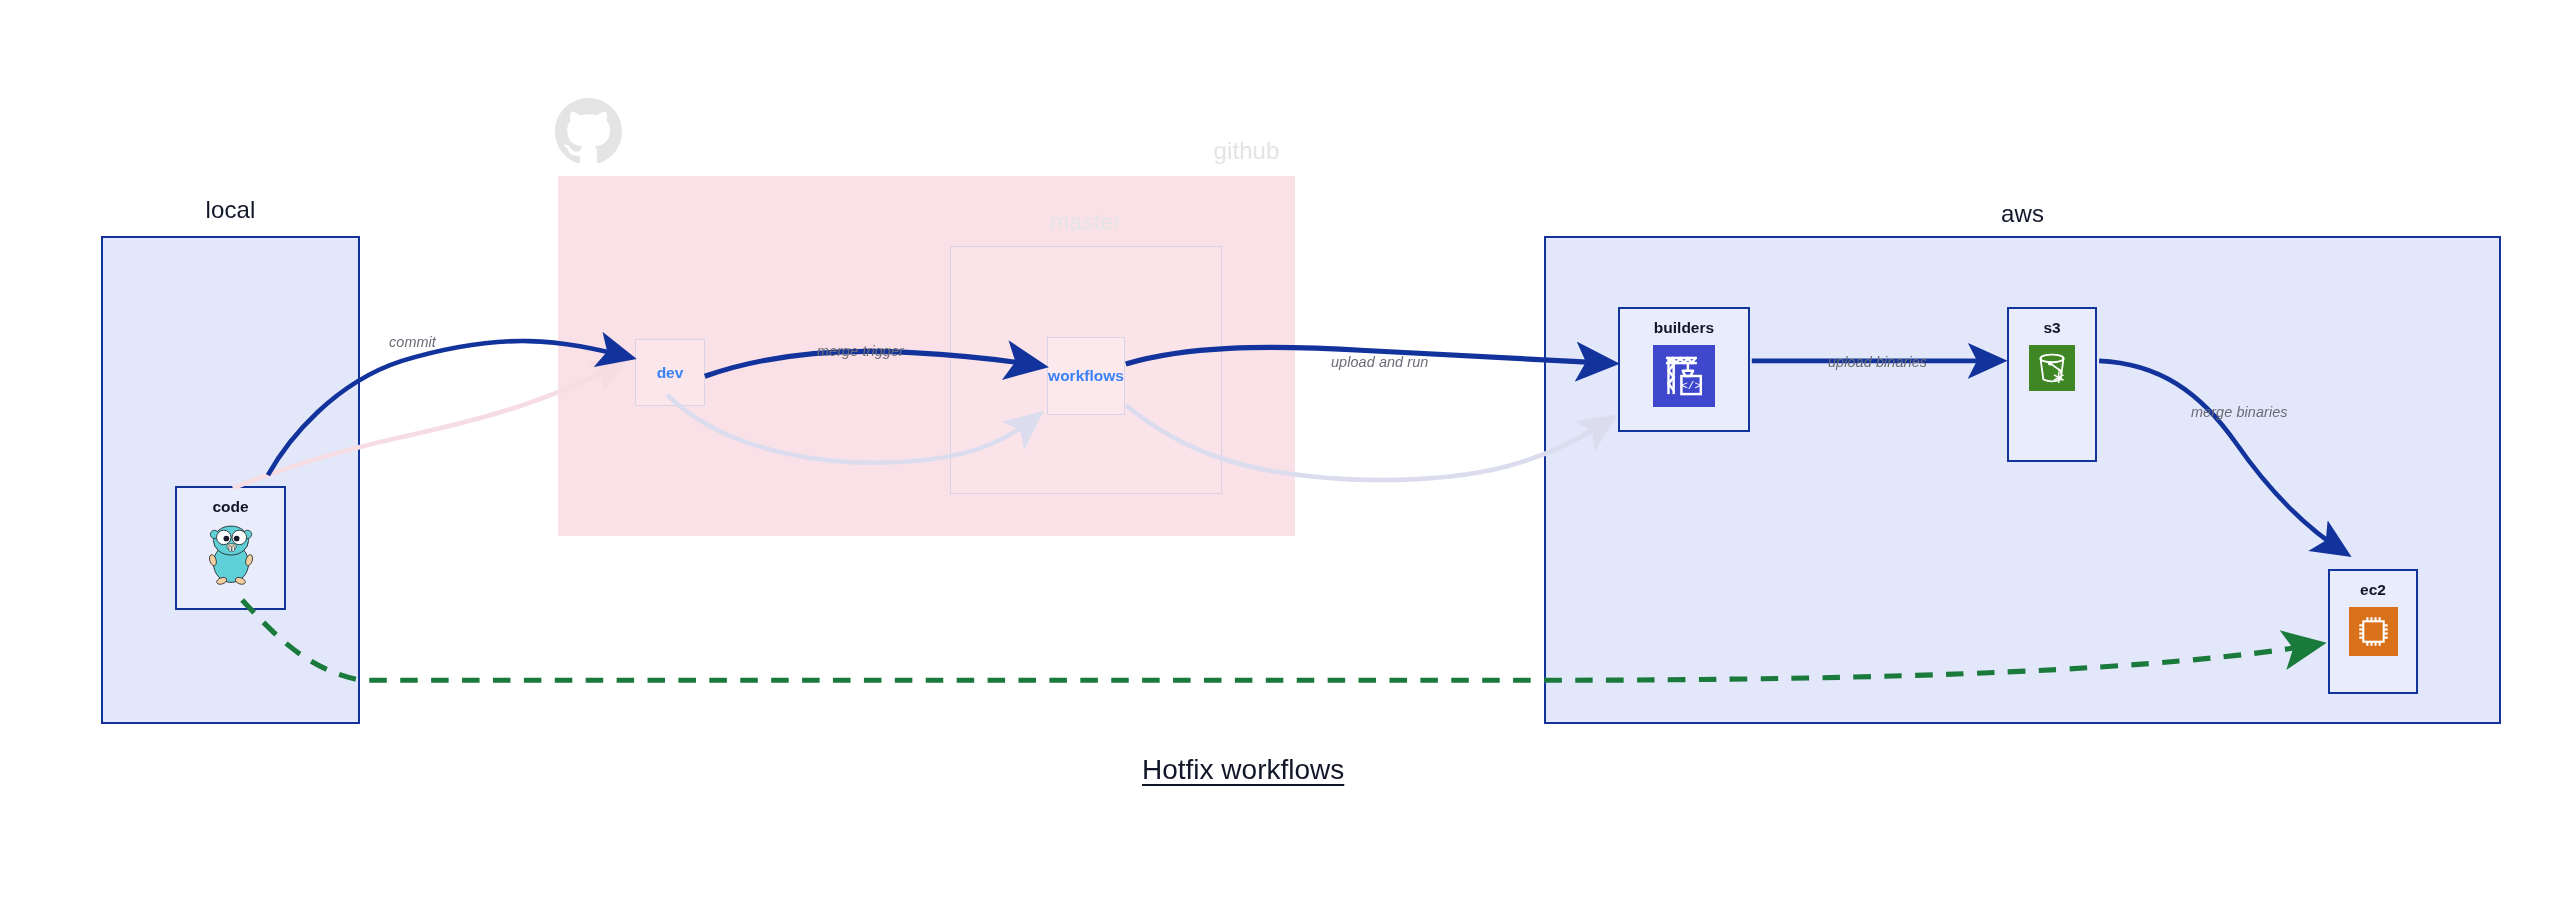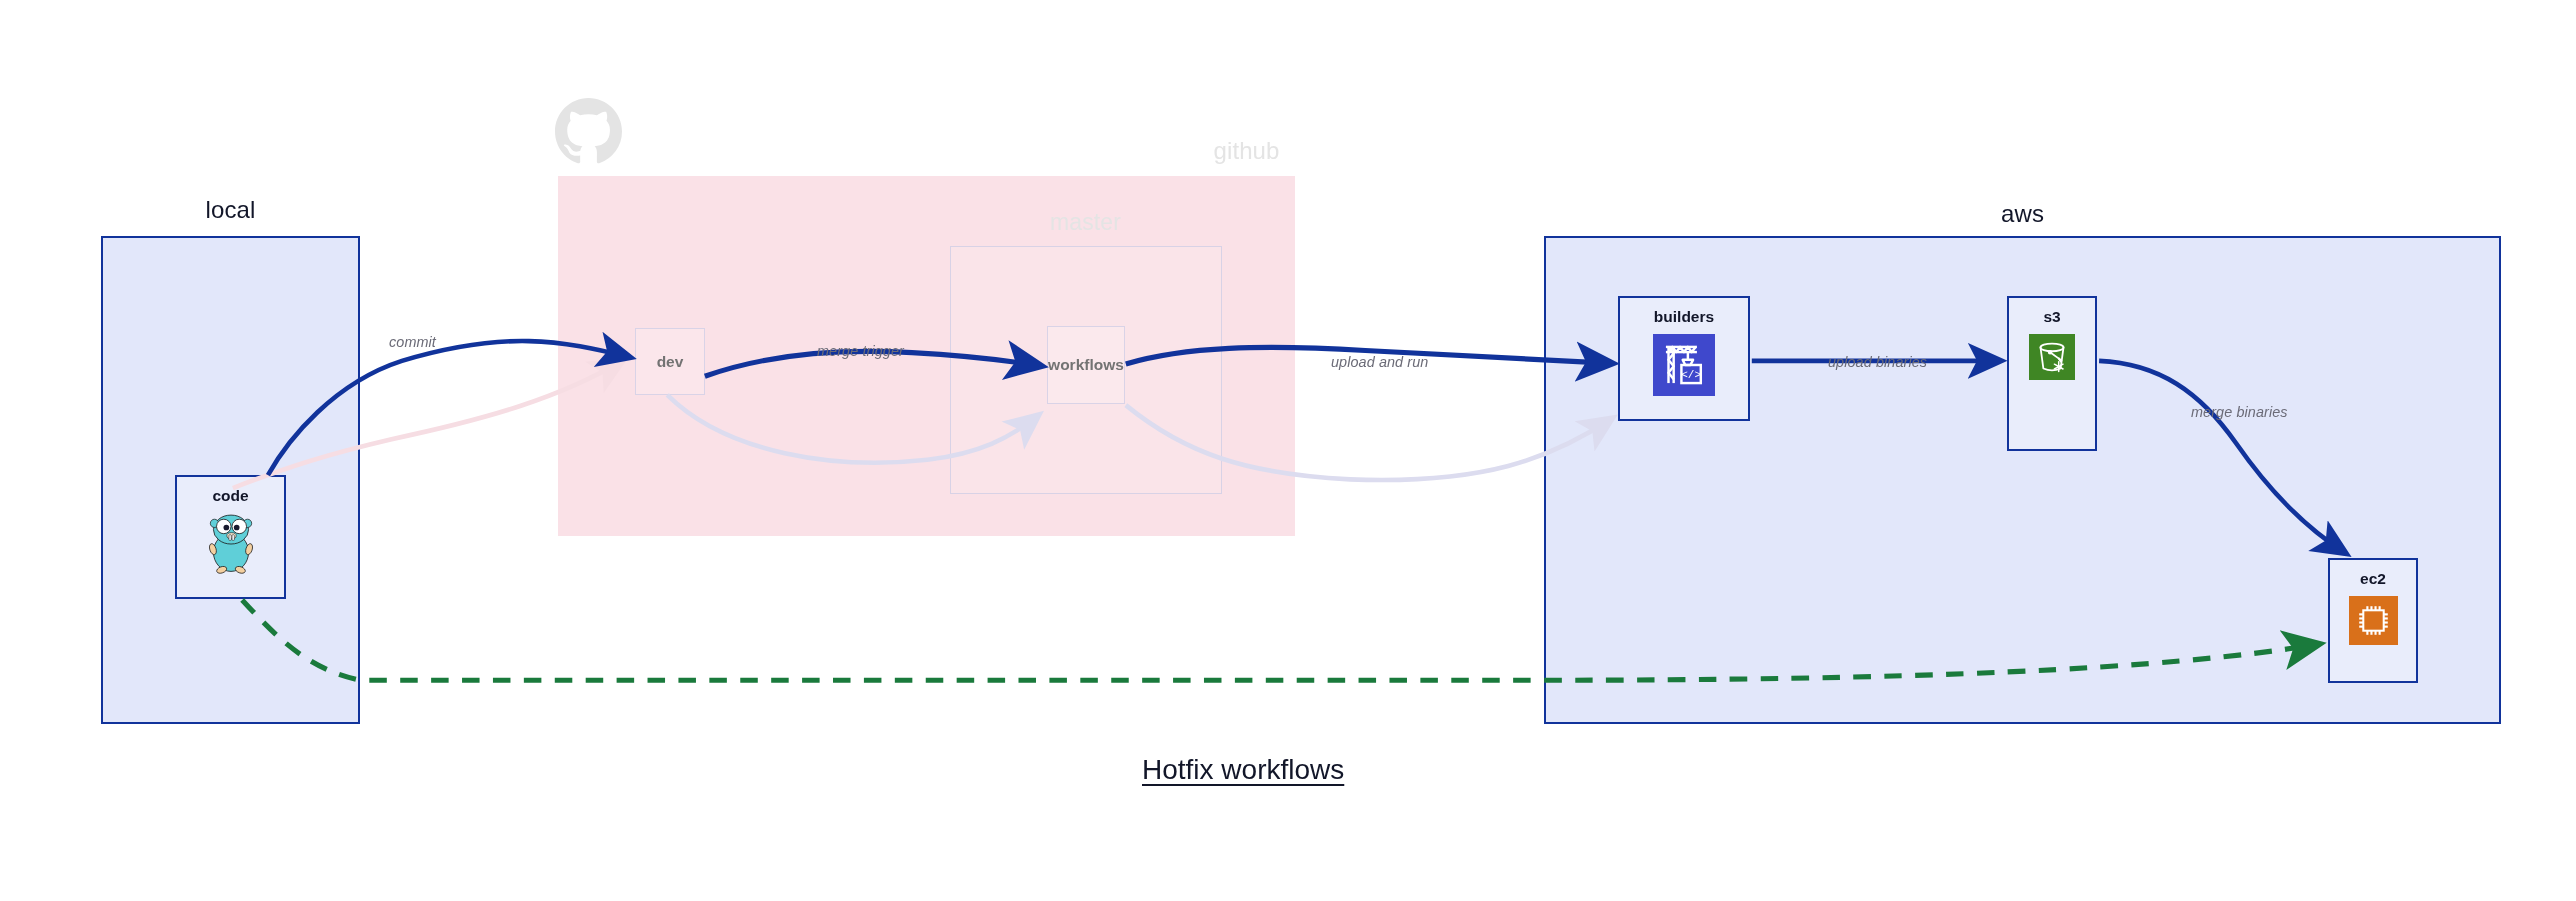--- a/index.html
+++ b/index.html
@@ -49,38 +49,39 @@
 
   
   .node {
     position: absolute;
     box-sizing: border-box;
     background: #e9edfb;
     border: 2.6px solid #11339b;
     display: flex;
     flex-direction: column;
     align-items: center;
+    margin-top: 11px;
   }
   .node-label {
     font-size: 15.5px;
     font-weight: bold;
     color: #121629;
     margin-top: 10.3px;
     white-space: nowrap;
   }
   .node-icon {
     margin-top: 8.2px;
   }
   
   .node.ghost {
     background: rgba(255,255,255,0.18);
     border: 1.5px solid #d9d3e7;
   }
   .node.ghost .node-label {
-    color: #737373;
+    color: #3b82f6;
     font-size: 15.5px;
   }
 
   
   .edge-label {
     position: absolute;
     font-size: 14.4px;
     font-style: italic;
     color: #6b6b77;
     white-space: nowrap;

